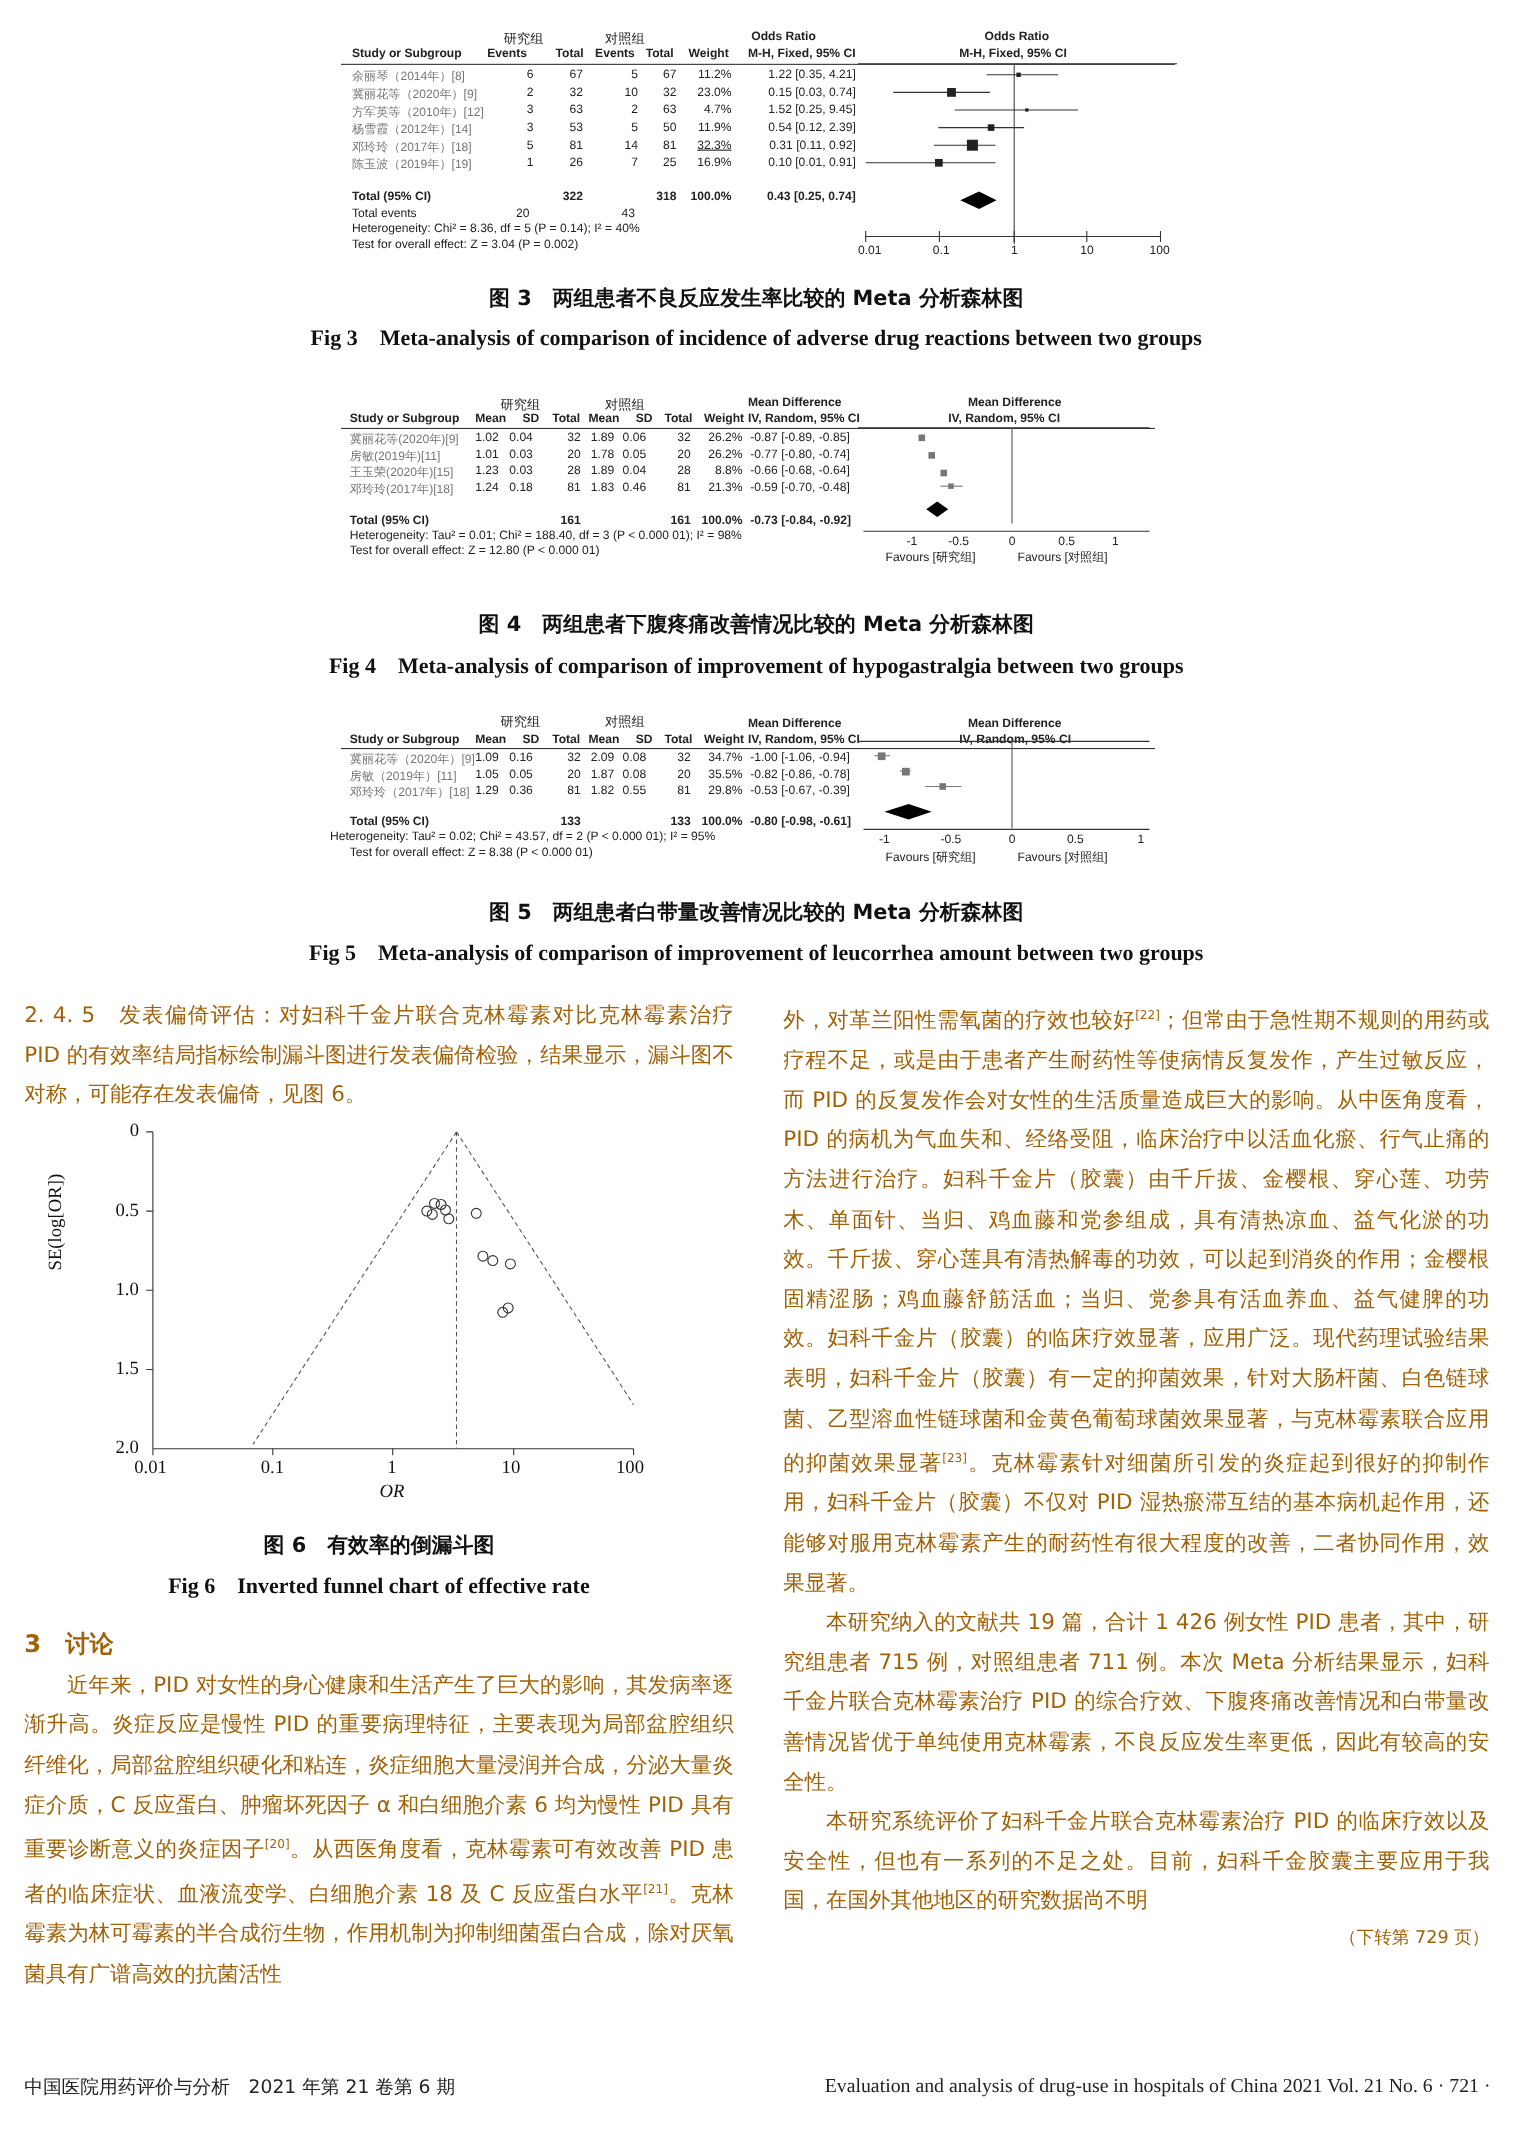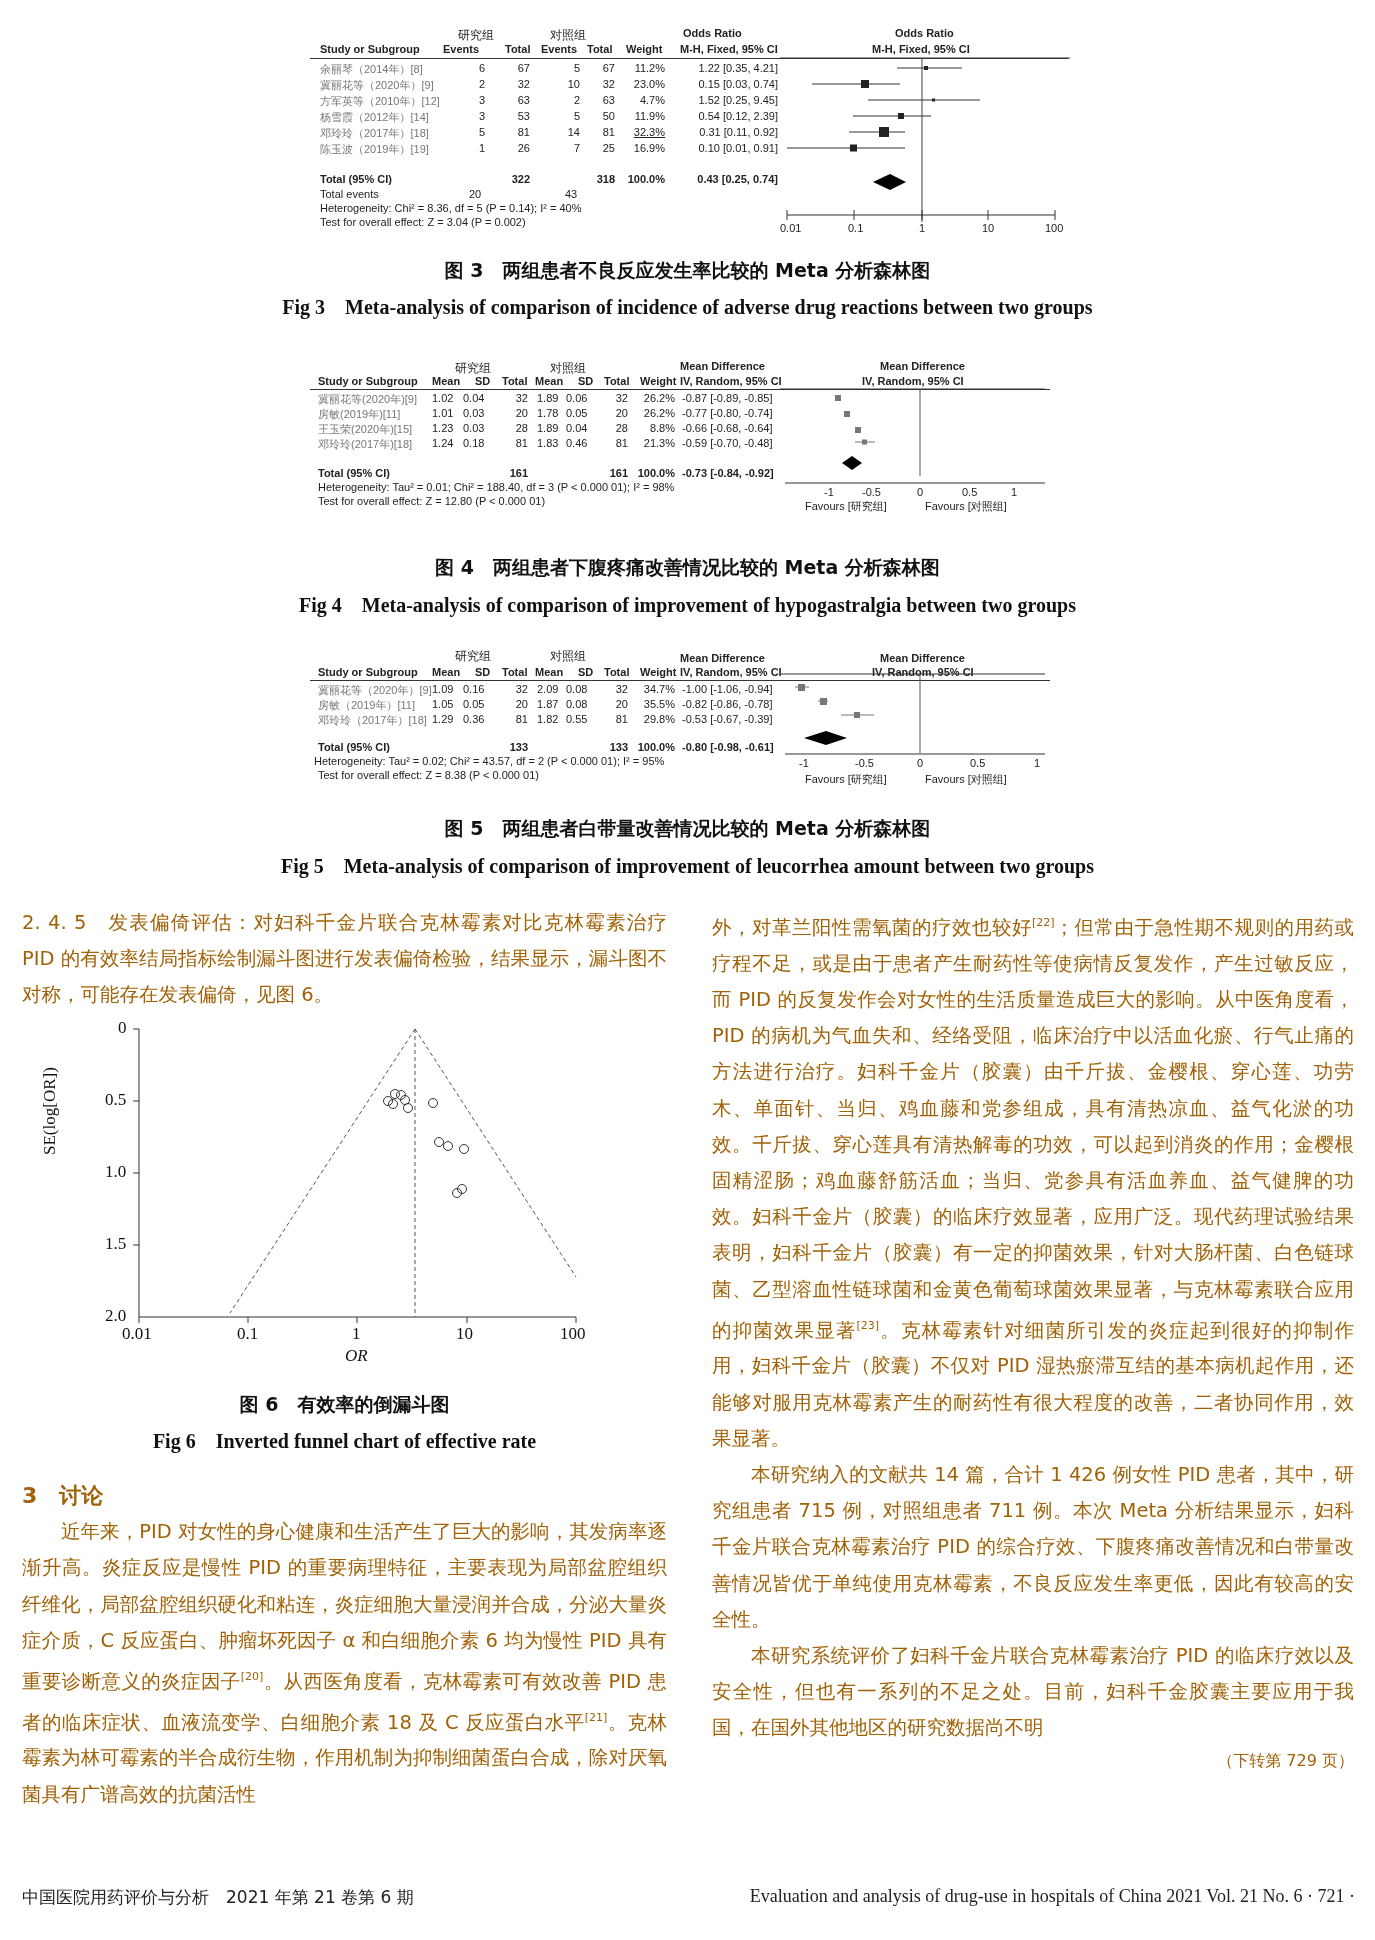--- a/index.html
+++ b/index.html
@@ -272,21 +272,21 @@
     <span class="ft r" style="left:600px;top:713px;width:28px;">81</span>
     <span class="ft r" style="left:630px;top:713px;width:45px;">29.8%</span>
     <span class="ft" style="left:682px;top:713px;">-0.53 [-0.67, -0.39]</span>
   </div>
 
   <span class="ft b" style="left:318px;top:741px;">Total (95% CI)</span>
   <span class="ft b r" style="left:500px;top:741px;width:28px;">133</span>
   <span class="ft b r" style="left:600px;top:741px;width:28px;">133</span>
   <span class="ft b r" style="left:625px;top:741px;width:50px;">100.0%</span>
   <span class="ft b" style="left:682px;top:741px;">-0.80 [-0.98, -0.61]</span>
-  <span class="ft" style="left:314px;top:755px;">Heterogeneity: Tau² = 0.02; Chi² = 43.57, df = 2 (P &lt; 0.000 01); I² = 95%</span>
+  <span class="ft" style="left:300px;top:755px;">Heterogeneity: Tau² = 0.02; Chi² = 43.57, df = 2 (P &lt; 0.000 01); I² = 95%</span>
   <span class="ft" style="left:318px;top:769px;">Test for overall effect: Z = 8.38 (P &lt; 0.000 01)</span>
 
   <svg class="abs" style="left:780px;top:670px;" width="270" height="100">
     <line x1="0" y1="4" x2="265" y2="4" stroke="#333"></line>
     <line x1="140" y1="4" x2="140" y2="83" stroke="#555"></line>
 
     <line x1="15" y1="17" x2="29" y2="17" stroke="#777"></line>
       <rect x="18" y="14" width="7" height="7" fill="#777"></rect>
     <line x1="38" y1="31" x2="48" y2="31" stroke="#777"></line>
       <rect x="40" y="28" width="7" height="7" fill="#777"></rect>
@@ -358,19 +358,19 @@
 <div class="abs" style="left:22px;width:645px;top:1392px;text-align:center;font-size:19px;font-weight:bold;font-family:'DejaVu Sans',sans-serif;">图 6　有效率的倒漏斗图</div>
 <div class="abs" style="left:22px;width:645px;top:1428px;text-align:center;font-size:20px;font-weight:bold;font-family:'Liberation Serif',serif;">Fig 6　Inverted funnel chart of effective rate</div>
 
 <div class="col" style="left:22px;top:1478px;width:645px;">
   <p class="sec-head">3　讨论</p>
   <p class="indent"><span>近年来，PID 对女性的身心健康和生活产生了巨大的影响，其发病率逐渐升高。炎症反应是慢性 PID 的重要病理特征，主要表现为局部盆腔组织纤维化，局部盆腔组织硬化和粘连，炎症细胞大量浸润并合成，分泌大量炎症介质，C 反应蛋白、肿瘤坏死因子 α 和白细胞介素 6 均为慢性 PID 具有重要诊断意义的炎症因子</span><sup>[20]</sup><span>。从西医角度看，克林霉素可有效改善 PID 患者的临床症状、血液流变学、白细胞介素 18 及 C 反应蛋白水平</span><sup>[21]</sup><span>。克林霉素为林可霉素的半合成衍生物，作用机制为抑制细菌蛋白合成，除对厌氧菌具有广谱高效的抗菌活性</span></p>
 </div>
 
 <div class="col" style="left:712px;top:905px;width:642px;">
   <p><span>外，对革兰阳性需氧菌的疗效也较好</span><sup>[22]</sup><span>；但常由于急性期不规则的用药或疗程不足，或是由于患者产生耐药性等使病情反复发作，产生过敏反应，而 PID 的反复发作会对女性的生活质量造成巨大的影响。从中医角度看，PID 的病机为气血失和、经络受阻，临床治疗中以活血化瘀、行气止痛的方法进行治疗。妇科千金片（胶囊）由千斤拔、金樱根、穿心莲、功劳木、单面针、当归、鸡血藤和党参组成，具有清热凉血、益气化淤的功效。千斤拔、穿心莲具有清热解毒的功效，可以起到消炎的作用；金樱根固精涩肠；鸡血藤舒筋活血；当归、党参具有活血养血、益气健脾的功效。妇科千金片（胶囊）的临床疗效显著，应用广泛。现代药理试验结果表明，妇科千金片（胶囊）有一定的抑菌效果，针对大肠杆菌、白色链球菌、乙型溶血性链球菌和金黄色葡萄球菌效果显著，与克林霉素联合应用的抑菌效果显著</span><sup>[23]</sup><span>。克林霉素针对细菌所引发的炎症起到很好的抑制作用，妇科千金片（胶囊）不仅对 PID 湿热瘀滞互结的基本病机起作用，还能够对服用克林霉素产生的耐药性有很大程度的改善，二者协同作用，效果显著。</span></p>
-  <p class="indent">本研究纳入的文献共 14 篇，合计 1 426 例女性 PID 患者，其中，研究组患者 715 例，对照组患者 711 例。本次 Meta 分析结果显示，妇科千金片联合克林霉素治疗 PID 的综合疗效、下腹疼痛改善情况和白带量改善情况皆优于单纯使用克林霉素，不良反应发生率更低，因此有较高的安全性。</p>
+  <p class="indent">本研究纳入的文献共 19 篇，合计 1 426 例女性 PID 患者，其中，研究组患者 715 例，对照组患者 711 例。本次 Meta 分析结果显示，妇科千金片联合克林霉素治疗 PID 的综合疗效、下腹疼痛改善情况和白带量改善情况皆优于单纯使用克林霉素，不良反应发生率更低，因此有较高的安全性。</p>
   <p class="indent">本研究系统评价了妇科千金片联合克林霉素治疗 PID 的临床疗效以及安全性，但也有一系列的不足之处。目前，妇科千金胶囊主要应用于我国，在国外其他地区的研究数据尚不明</p>
   <p style="text-align:right;font-size:16px;line-height:28px;">（下转第 729 页）</p>
 </div>
 
 <div class="footer" style="left:22px;">中国医院用药评价与分析　2021 年第 21 卷第 6 期</div>
 <div class="footer" style="right:20px;font-family:'Liberation Serif',serif;font-size:18px;">Evaluation and analysis of drug-use in hospitals of China 2021 Vol. 21 No. 6 · 721 ·</div>
 
 </body></html>

